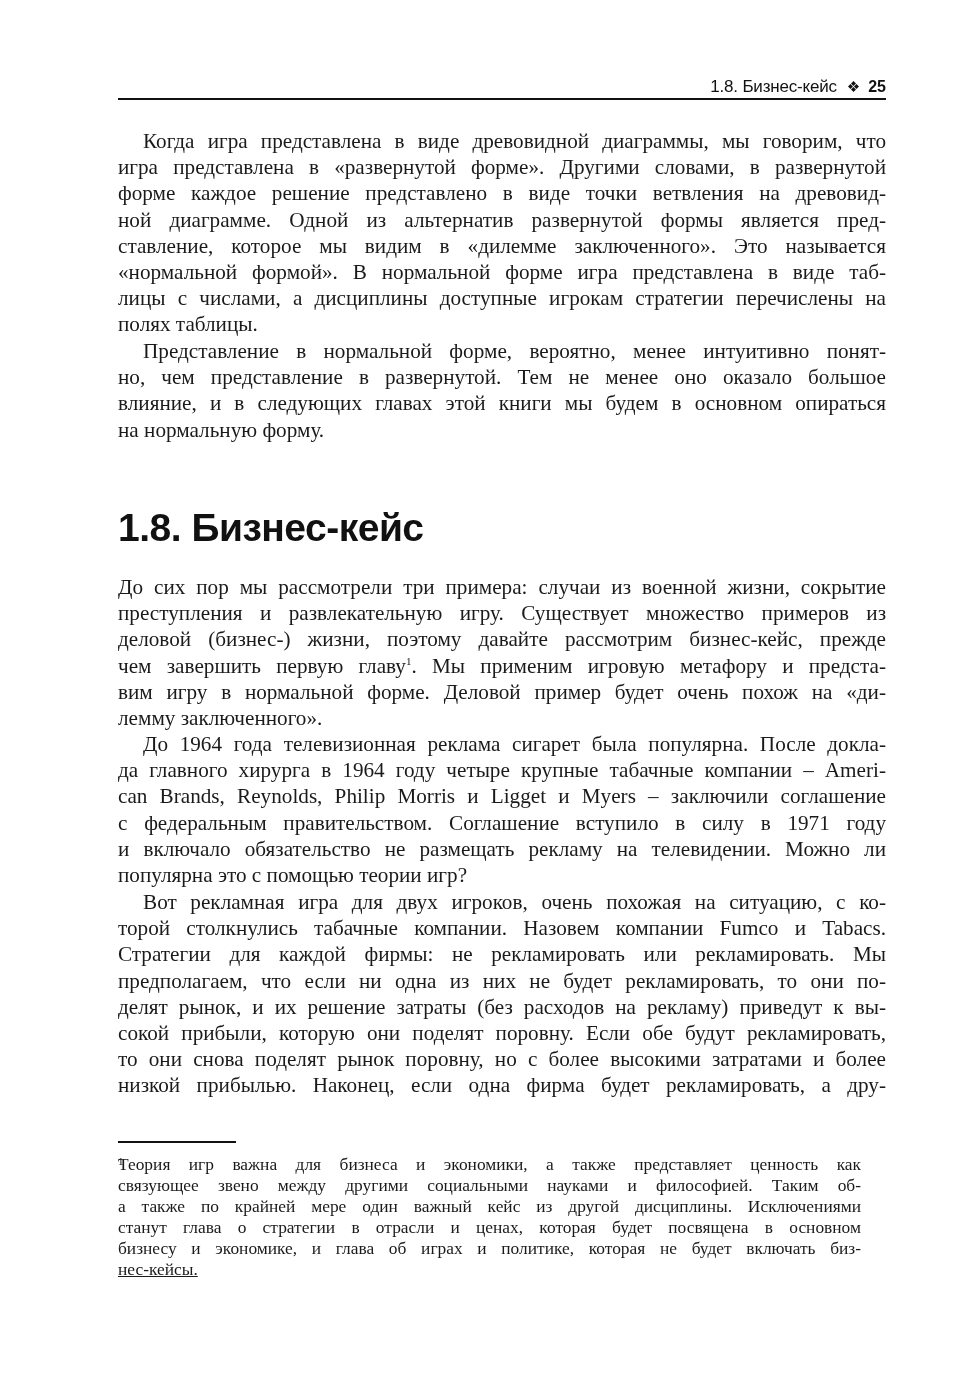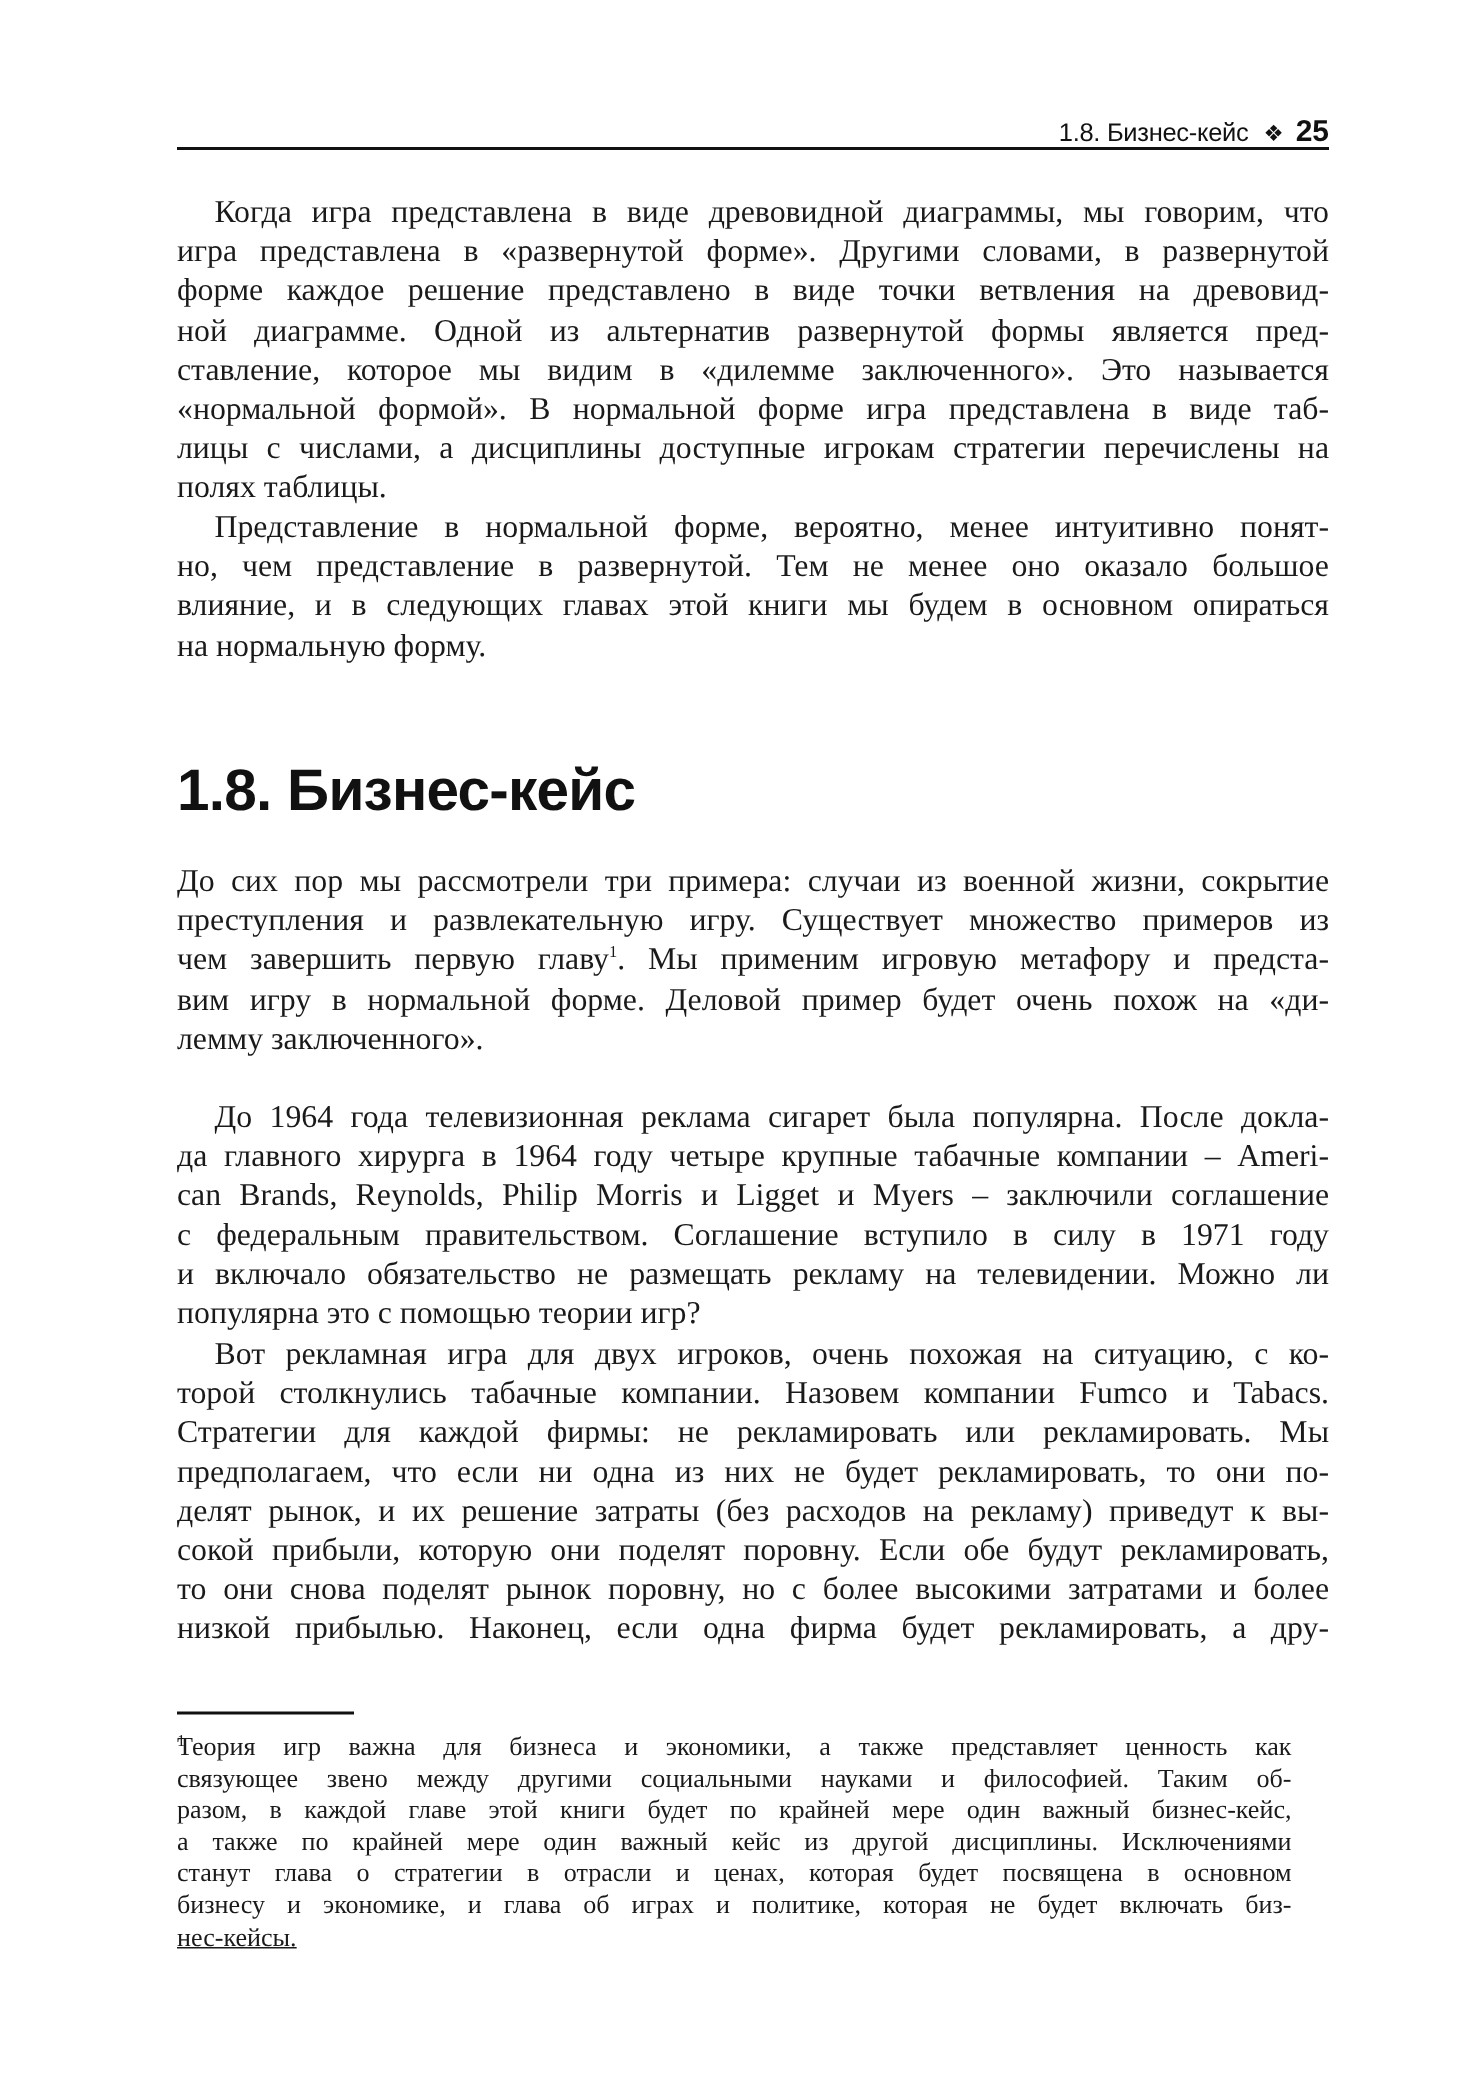--- a/index.html
+++ b/index.html
@@ -3,21 +3,21 @@
   <meta charset="utf-8">
   <style>
     html, body { margin: 0; padding: 0; background: #ffffff; }
     body { width: 974px; height: 1388px; position: relative; overflow: hidden; color: #1a1a1a; }
     .page { position: absolute; left: 118px; top: 0; width: 768px; }
 
     .running-head { position: absolute; left: 0; top: 76px; width: 768px; height: 22px; border-bottom: 2px solid #111; }
     .running-head .rh-inner { position: absolute; right: 0; top: 1px; font-family: "Liberation Sans", sans-serif; font-size: 17px; color: #111; white-space: nowrap; }
     .running-head .rh-title { letter-spacing: -0.2px; }
     .running-head .rh-orn { display: inline-block; margin: 0 8px 0 10px; font-size: 15px; }
-    .running-head .rh-num { font-weight: bold; font-size: 20px; }
+    .running-head .rh-num { font-weight: bold; font-size: 16px; }
 
     .body-text { font-family: "Liberation Serif", serif; font-size: 21.2px; line-height: 26.2px; color: #1a1a1a; }
     .line { display: block; white-space: nowrap; text-align: justify; text-align-last: justify; width: 768px; height: 26.2px; }
     .line.last { text-align-last: left; }
     .line.indent { padding-left: 25px; width: 743px; }
 
     .block { position: absolute; left: 0; }
 
     .section-title { position: absolute; left: 0; top: 506px; font-family: "Liberation Sans", sans-serif; font-weight: bold; font-size: 39px; letter-spacing: -0.5px; color: #111; white-space: nowrap; }
 
@@ -57,20 +57,21 @@
     <span class="line">но, чем представление в развернутой. Тем не менее оно оказало большое</span>
     <span class="line">влияние, и в следующих главах этой книги мы будем в основном опираться</span>
     <span class="line last">на нормальную форму.</span>
   </div>
 
   <div class="section-title">1.8. Бизнес-кейс</div>
 
   <div class="block body-text" style="top:574px;">
     <span class="line">До сих пор мы рассмотрели три примера: случаи из военной жизни, сокрытие</span>
     <span class="line">преступления и развлекательную игру. Существует множество примеров из</span>
+    <span class="line">деловой (бизнес-) жизни, поэтому давайте рассмотрим бизнес-кейс, прежде</span>
     <span class="line"><span>чем завершить первую главу</span><sup class="fn-ref">1</sup><span>. Мы применим игровую метафору и предста-</span></span>
     <span class="line">вим игру в нормальной форме. Деловой пример будет очень похож на «ди-</span>
     <span class="line last">лемму заключенного».</span>
   </div>
 
   <div class="block body-text" style="top:731px;">
     <span class="line indent">До 1964 года телевизионная реклама сигарет была популярна. После докла-</span>
     <span class="line">да главного хирурга в 1964 году четыре крупные табачные компании – Ameri-</span>
     <span class="line">can Brands, Reynolds, Philip Morris и Ligget и Myers – заключили соглашение</span>
     <span class="line">с федеральным правительством. Соглашение вступило в силу в 1971 году</span>
@@ -88,21 +89,20 @@
     <span class="line">то они снова поделят рынок поровну, но с более высокими затратами и более</span>
     <span class="line">низкой прибылью. Наконец, если одна фирма будет рекламировать, а дру-</span>
   </div>
 
   <div class="fn-rule"></div>
   <div class="footnote">
     <span class="fn-mark">1</span>
     <div class="fn-body">
       <span class="fline">Теория игр важна для бизнеса и экономики, а также представляет ценность как</span>
       <span class="fline">связующее звено между другими социальными науками и философией. Таким об-</span>
-      <span class="fline">разом, в каждой главе этой книги будет по крайней мере один важный бизнес-кейс,</span>
       <span class="fline">а также по крайней мере один важный кейс из другой дисциплины. Исключениями</span>
       <span class="fline">станут глава о стратегии в отрасли и ценах, которая будет посвящена в основном</span>
       <span class="fline">бизнесу и экономике, и глава об играх и политике, которая не будет включать биз-</span>
       <span class="fline last">нес-кейсы.</span>
     </div>
   </div>
 
 </div>
 
 </body></html>

